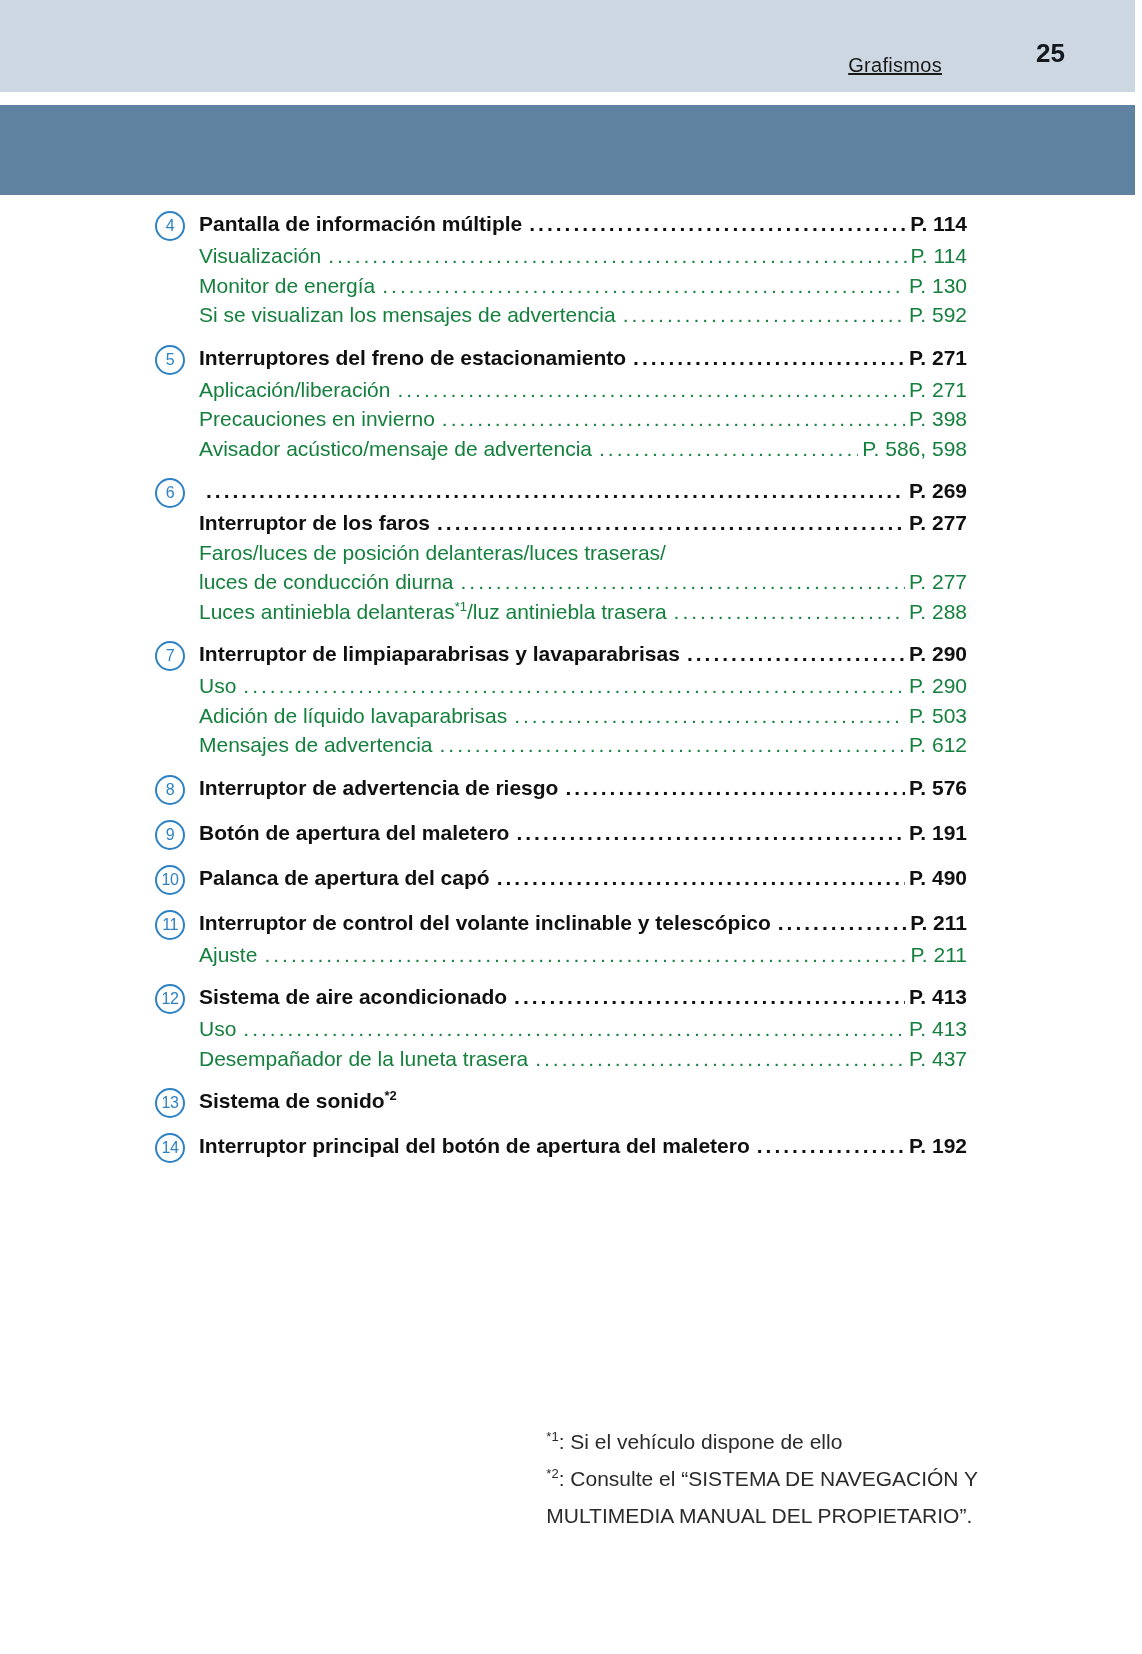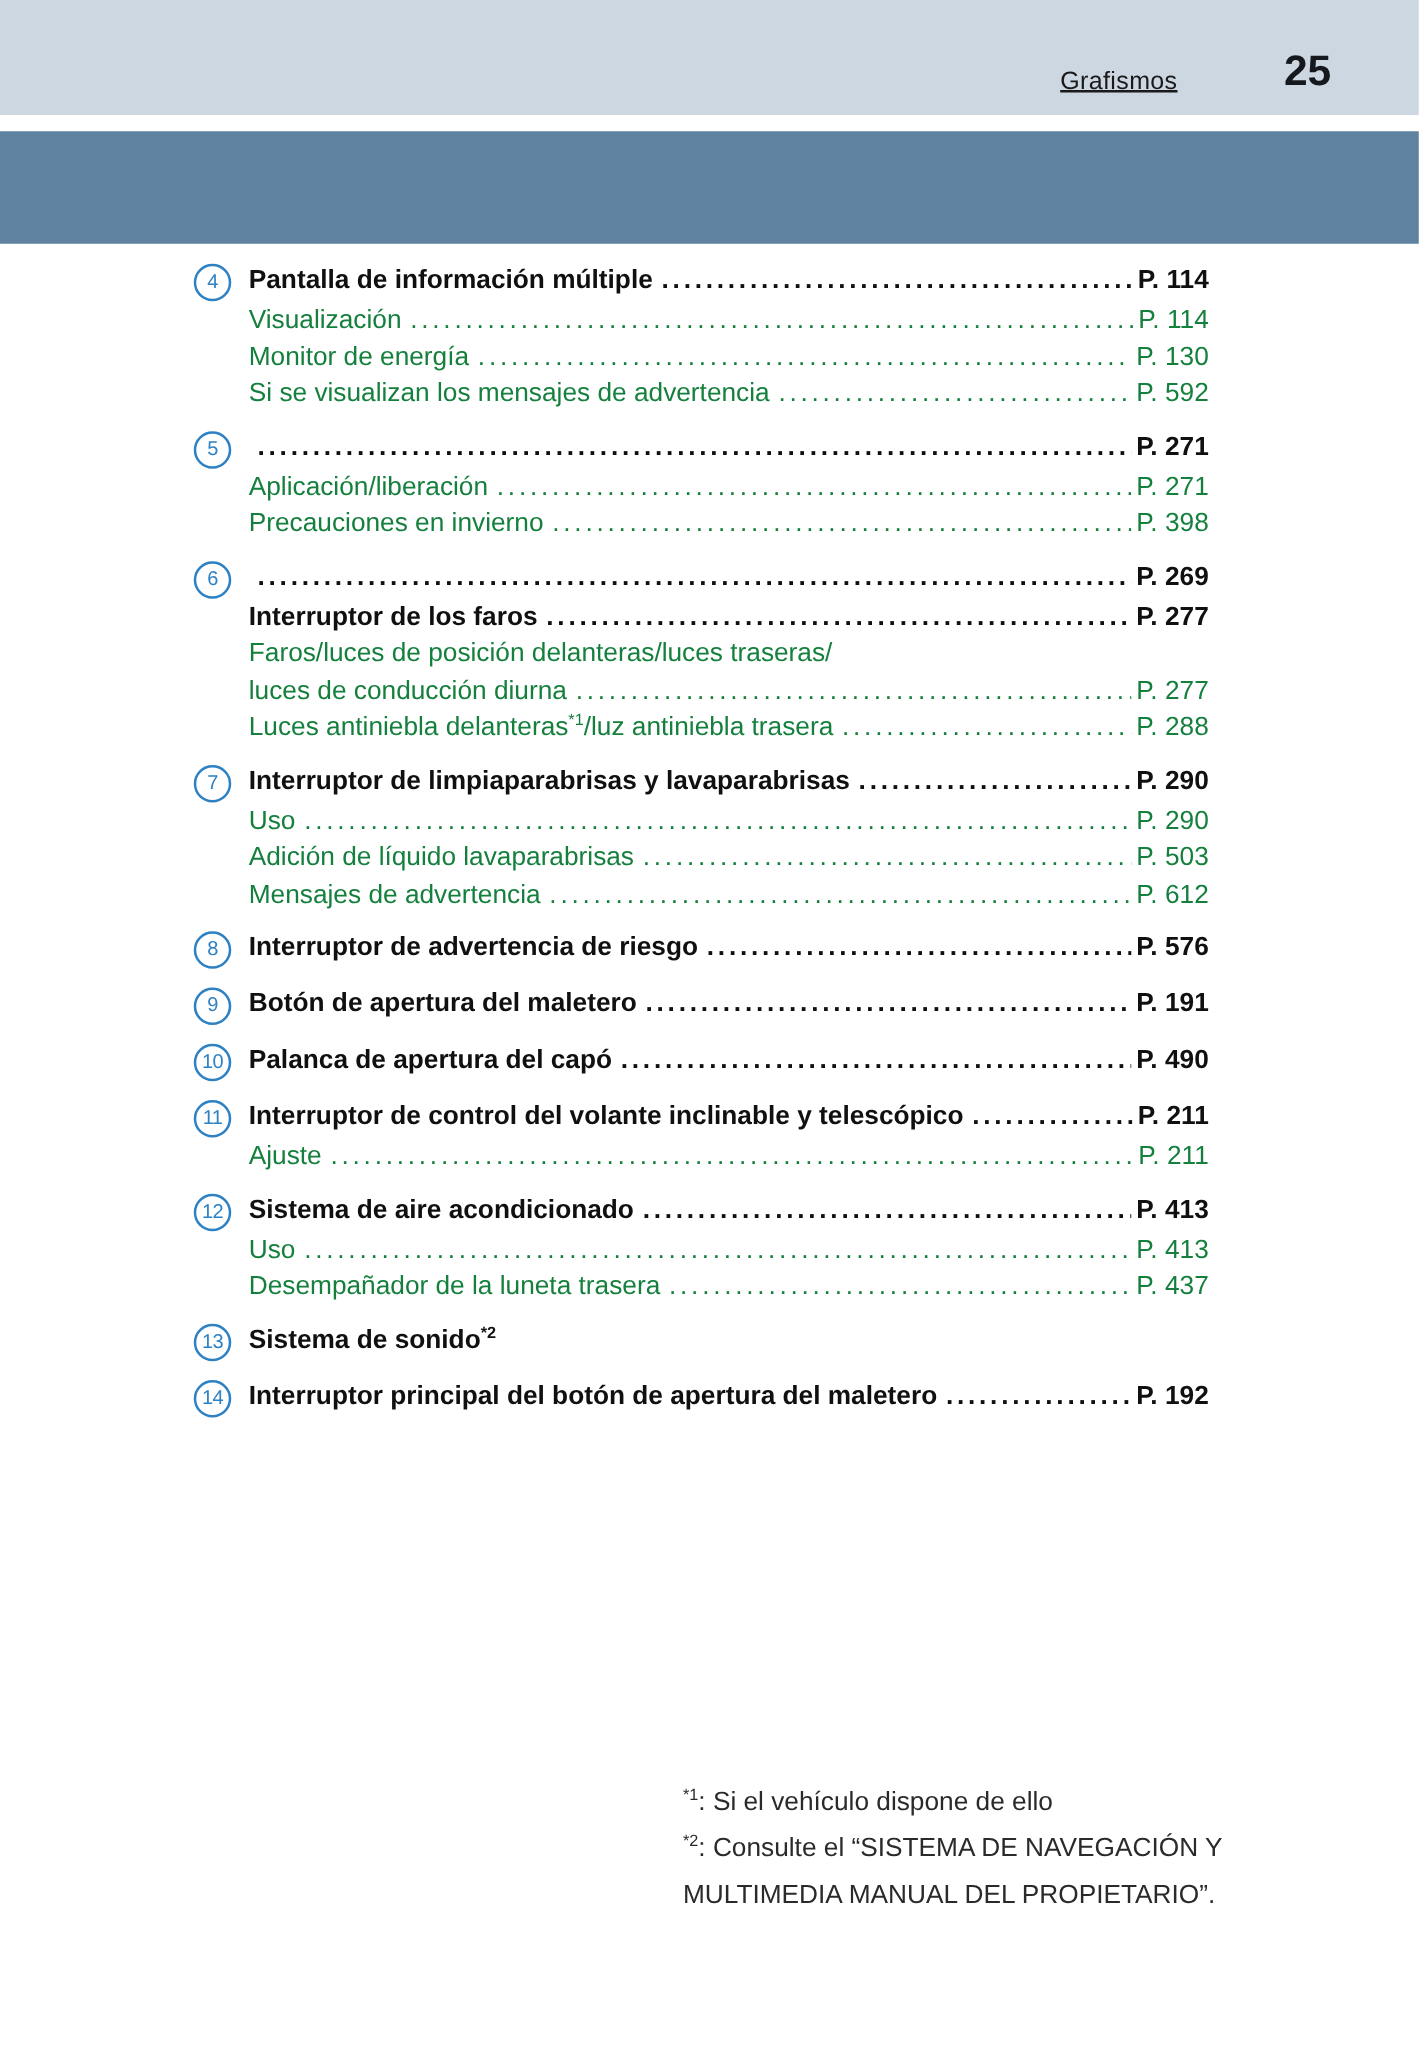--- a/index.html
+++ b/index.html
@@ -15,21 +15,21 @@
   .band-dark {
     position:absolute; top:105px; left:0; width:1135px; height:90px;
     background:#5e82a0;
   }
   .hdr-label {
     position:absolute; top:54px; right:200px;
     font-size:20px; color:#1a1a1a; letter-spacing:0.3px;text-decoration:underline;
   }
   .hdr-num {
     position:absolute; top:38px; right:77px;
-    font-size:34px; font-weight:700; color:#15181c;
+    font-size:26px; font-weight:700; color:#15181c;
   }
   .toc { position:absolute; left:155px; top:209px; width:812px; }
   .toc-row {
     display:flex; align-items:baseline;
     line-height:29.5px; font-size:21px; white-space:nowrap; color:#15803d;
   }
   .toc-row.bold { font-weight:700; color:#101010; }
   .toc-row.group-start { margin-top:13px; }
   .num-cell { flex:0 0 44px; align-self:center; }
   .circle {
@@ -82,34 +82,41 @@
       <span class="page-ref">P. 130</span>
     </div>
     <div class="toc-row">
       <span class="num-cell"></span>
       <span class="row-label"><span>Si se visualizan los mensajes de advertencia</span></span>
       <span class="leader"></span>
       <span class="page-ref">P. 592</span>
     </div>
     <div class="toc-row bold group-start">
       <span class="num-cell"><span class="circle">5</span></span>
+      <span class="row-label"><span>Interruptores del freno de estacionamiento</span></span>
       <span class="leader"></span>
       <span class="page-ref">P. 271</span>
     </div>
     <div class="toc-row">
       <span class="num-cell"></span>
       <span class="row-label"><span>Aplicación/liberación</span></span>
       <span class="leader"></span>
       <span class="page-ref">P. 271</span>
     </div>
     <div class="toc-row">
       <span class="num-cell"></span>
       <span class="row-label"><span>Precauciones en invierno</span></span>
       <span class="leader"></span>
       <span class="page-ref">P. 398</span>
+    </div>
+    <div class="toc-row">
+      <span class="num-cell"></span>
+      <span class="row-label"><span>Avisador acústico/mensaje de advertencia</span></span>
+      <span class="leader"></span>
+      <span class="page-ref">P. 586, 598</span>
     </div>
     <div class="toc-row bold group-start">
       <span class="num-cell"><span class="circle">6</span></span>
       <span class="leader"></span>
       <span class="page-ref">P. 269</span>
     </div>
     <div class="toc-row bold">
       <span class="num-cell"></span>
       <span class="row-label"><span>Interruptor de los faros</span></span>
       <span class="leader"></span>

